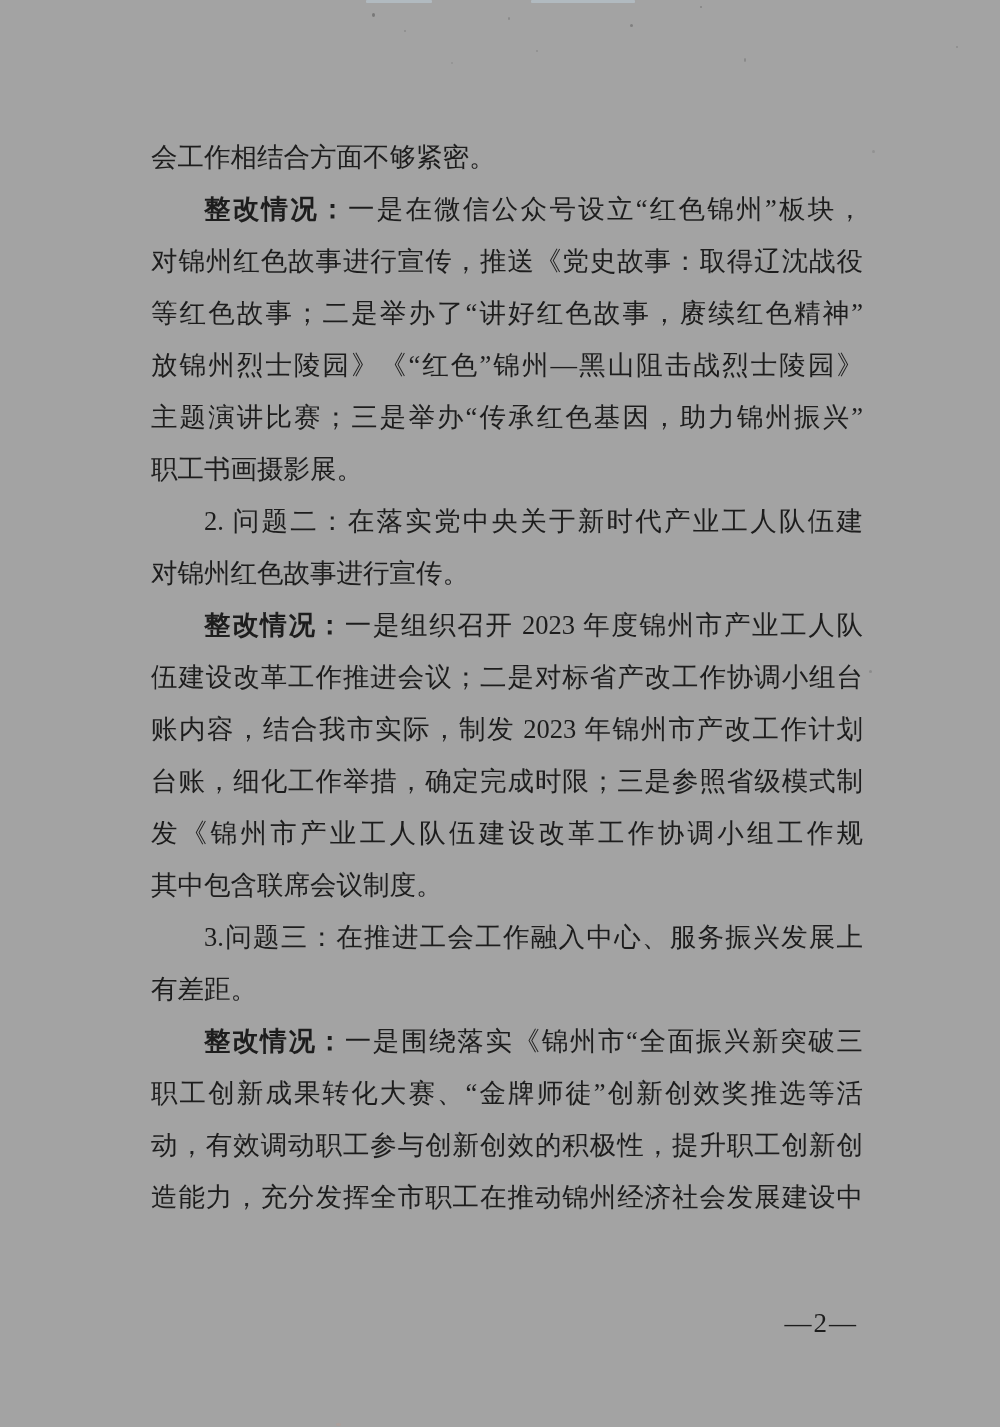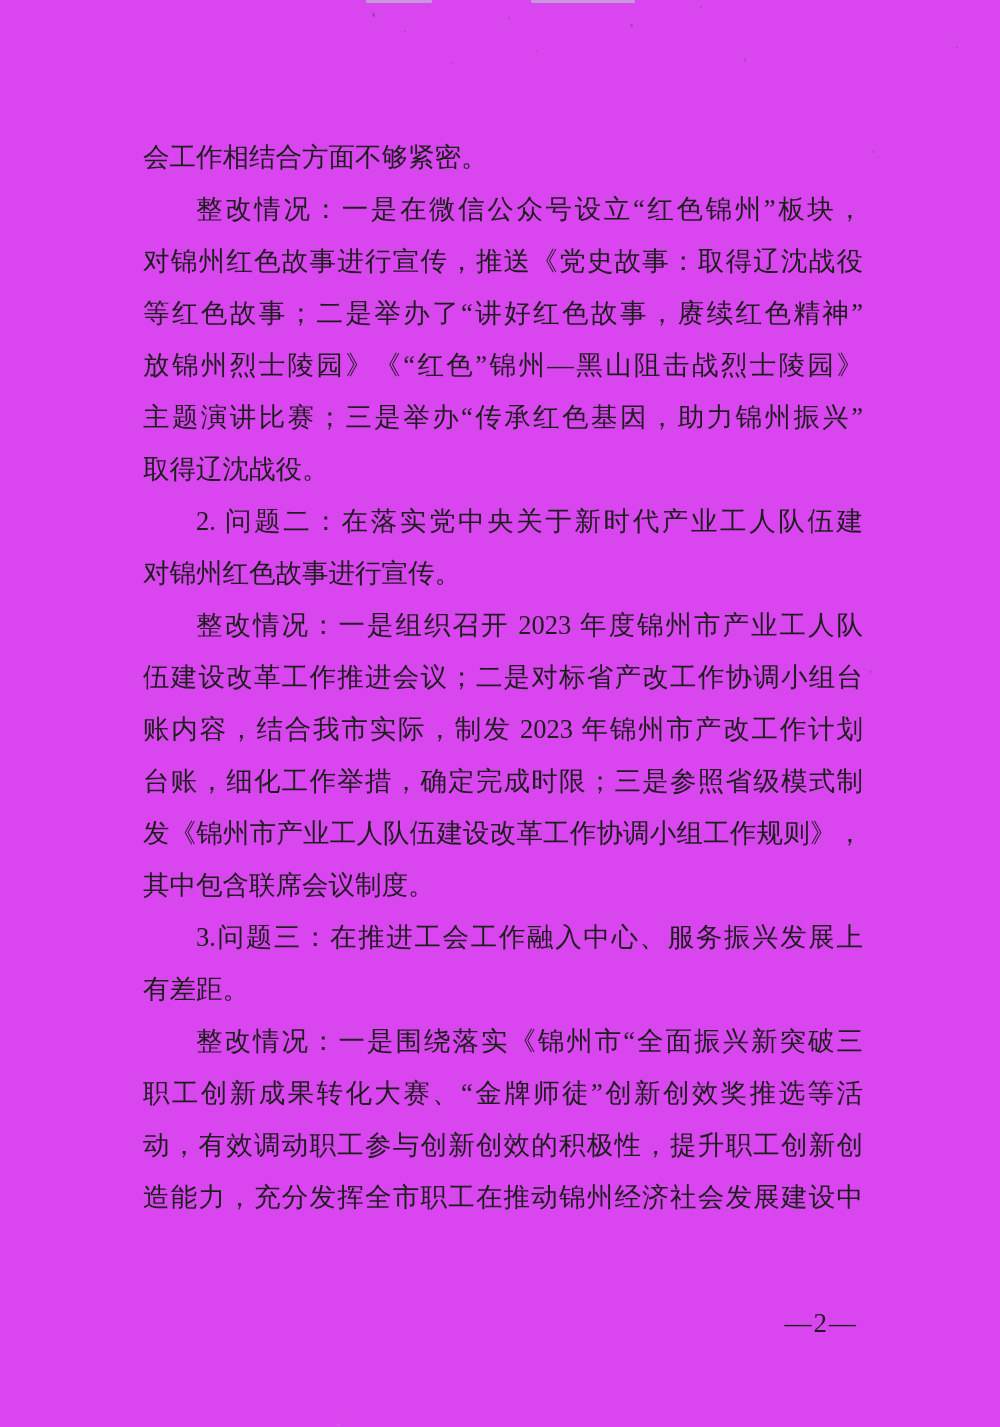--- a/index.html
+++ b/index.html
@@ -3,38 +3,38 @@
 <meta charset="utf-8">
 <style>
   html,body{margin:0;padding:0;}
   body{
     width:1000px;height:1427px;
     background:#ffffff;
     font-family:"Liberation Serif","DejaVu Serif",serif;
     color:#1d1d1d;
     position:relative;overflow:hidden;
   }
-  .page{position:absolute;inset:0;background:#d946ef;}
+  .page{position:absolute;inset:0;background:#a3a3a3;}
   .content{
     position:absolute;left:143px;top:131px;width:720px;
   }
   .line{
     height:52px;line-height:52px;font-size:26.5px;
     white-space:nowrap;overflow:visible;
     text-rendering:optimizeLegibility;
   }
   .line.justify{
     white-space:normal;
     text-align:justify;
     text-align-last:justify;
     text-justify:inter-character;
     overflow:hidden;height:52px;
   }
   .line.indent{text-indent:2em;}
-  .label{font-weight:normal;}
+  .label{font-weight:bold;margin-left:8px;}
   .pagenum{
     position:absolute;top:1308px;left:0;width:858px;
     text-align:right;font-size:27px;letter-spacing:2px;color:#1d1d1d;
   }
   
   .strip{position:absolute;height:3px;background:#b9c6cf;opacity:.65;border-radius:1px;}
   .strip.s1{left:366px;top:0;width:66px;}
   .strip.s2{left:531px;top:0;width:104px;}
   .speck{position:absolute;background:#555;border-radius:50%;}
 </style>
@@ -58,21 +58,21 @@
   <div class="speck" style="left:869px;top:670px;width:3px;height:3px;opacity:.3"></div>
   <div class="speck" style="left:336px;top:1423px;width:5px;height:3px;opacity:.25;background:#c98"></div>
 
   <div class="content">
       <div class="line"><span class="label"></span><span class="txt">会工作相结合方面不够紧密。</span></div>
       <div class="line indent justify"><span class="label">整改情况：</span><span class="txt">一是在微信公众号设立“红色锦州”板块，</span></div>
       <div class="line justify"><span class="label"></span><span class="txt">对锦州红色故事进行宣传，推送《党史故事：取得辽沈战役</span></div>
       <div class="line justify"><span class="label"></span><span class="txt">等红色故事；二是举办了“讲好红色故事，赓续红色精神”</span></div>
       <div class="line justify"><span class="label"></span><span class="txt">放锦州烈士陵园》《“红色”锦州—黑山阻击战烈士陵园》</span></div>
       <div class="line justify"><span class="label"></span><span class="txt">主题演讲比赛；三是举办“传承红色基因，助力锦州振兴”</span></div>
-      <div class="line"><span class="label"></span><span class="txt">取得辽沈战役。</span></div>
+      <div class="line"><span class="label"></span><span class="txt">职工书画摄影展。</span></div>
       <div class="line indent justify"><span class="label"></span><span class="txt">2. 问题二：在落实党中央关于新时代产业工人队伍建</span></div>
       <div class="line"><span class="label"></span><span class="txt">对锦州红色故事进行宣传。</span></div>
       <div class="line indent justify"><span class="label">整改情况：</span><span class="txt">一是组织召开 2023 年度锦州市产业工人队</span></div>
       <div class="line justify"><span class="label"></span><span class="txt">伍建设改革工作推进会议；二是对标省产改工作协调小组台</span></div>
       <div class="line justify"><span class="label"></span><span class="txt">账内容，结合我市实际，制发 2023 年锦州市产改工作计划</span></div>
       <div class="line justify"><span class="label"></span><span class="txt">台账，细化工作举措，确定完成时限；三是参照省级模式制</span></div>
       <div class="line justify"><span class="label"></span><span class="txt">发《锦州市产业工人队伍建设改革工作协调小组工作规则》，</span></div>
       <div class="line"><span class="label"></span><span class="txt">其中包含联席会议制度。</span></div>
       <div class="line indent justify"><span class="label"></span><span class="txt">3.问题三：在推进工会工作融入中心、服务振兴发展上</span></div>
       <div class="line"><span class="label"></span><span class="txt">有差距。</span></div>

